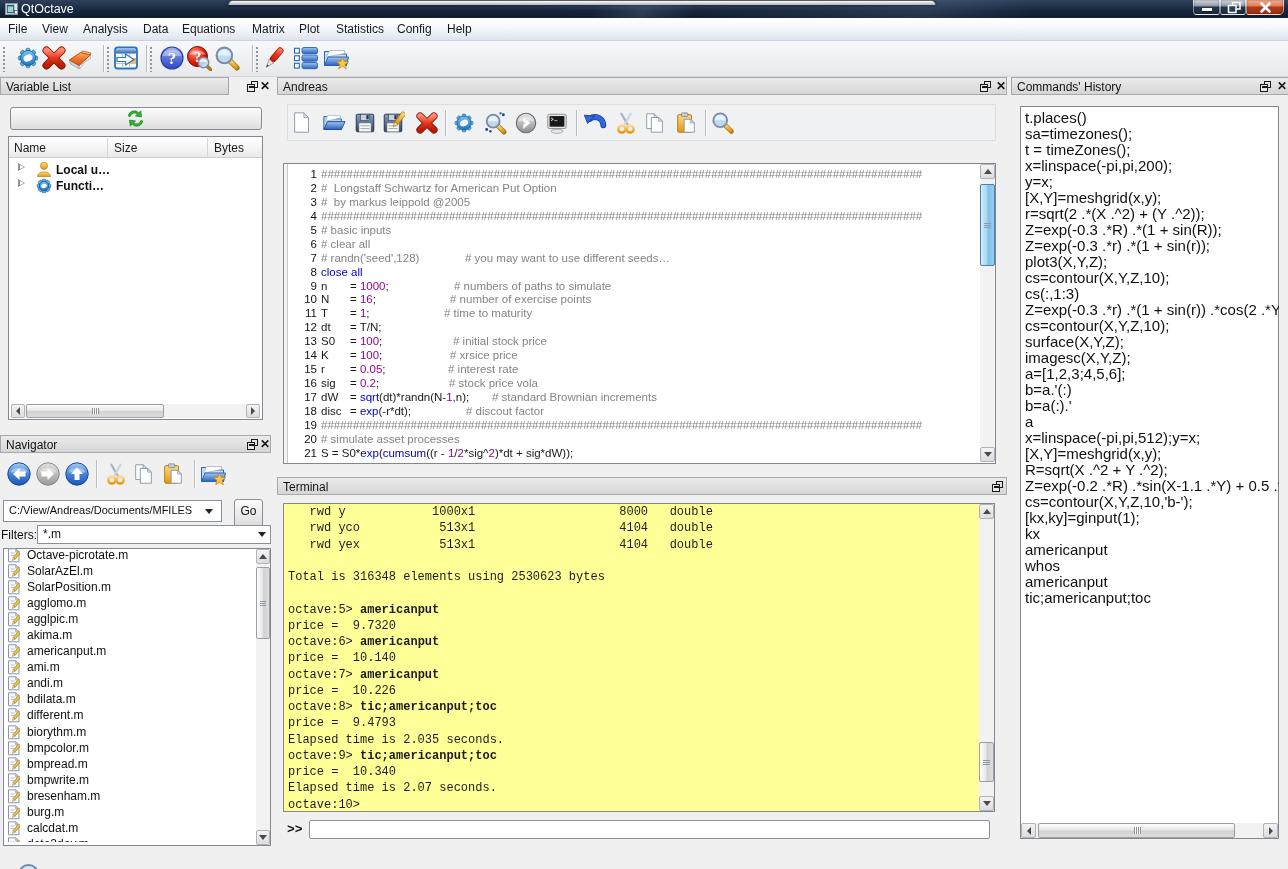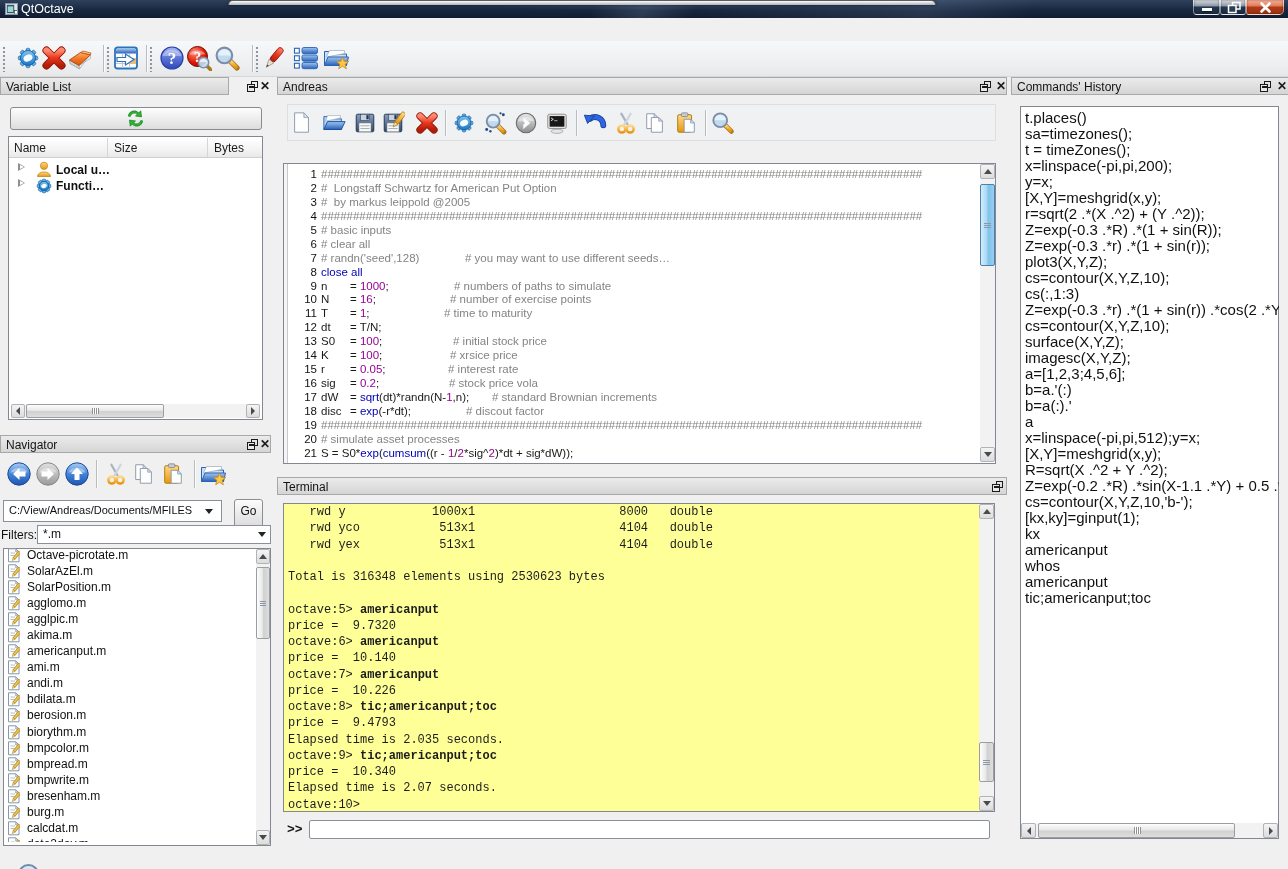--- a/index.html
+++ b/index.html
@@ -164,20 +164,32 @@
         <svg width="26" height="15" viewBox="0 0 26 15" style="position:absolute;left:0;top:0">
           <rect x="11.5" y="2.5" width="7.5" height="6.5" fill="none" stroke="#fff" stroke-width="1.5"></rect>
           <rect x="7.5" y="5.5" width="7.5" height="7" fill="#2e4058" stroke="#fff" stroke-width="1.5"></rect>
         </svg>
       </div>
 <div id="bclose" class="wbtn">
         <svg width="38" height="15" viewBox="0 0 38 15" style="position:absolute;left:0;top:0">
           <path d="M14.5 3.5 L22.5 11.5 M22.5 3.5 L14.5 11.5" stroke="#fff" stroke-width="2.6" stroke-linecap="round"></path>
         </svg>
       </div>
+</div>
+<div id="menubar">
+<span style="left:8px">File</span>
+<span style="left:42px">View</span>
+<span style="left:83px">Analysis</span>
+<span style="left:143px">Data</span>
+<span style="left:182px">Equations</span>
+<span style="left:252px">Matrix</span>
+<span style="left:299px">Plot</span>
+<span style="left:336px">Statistics</span>
+<span style="left:397px">Config</span>
+<span style="left:447px">Help</span>
 </div>
 <div id="toolbar">
 <div class="thandle" style="left:3px"></div>
 <div class="thandle" style="left:107px"></div>
 <div class="thandle" style="left:150px"></div>
 <div class="thandle" style="left:256px"></div>
 <div class="tsep" style="left:103px"></div>
 <div class="tsep" style="left:146px"></div>
 <div class="tsep" style="left:252px"></div>
 </div>
@@ -500,21 +512,21 @@
         <svg style="position:absolute;left:2px;top:1px" width="13" height="15" viewBox="0 0 13 15">
           <path d="M1.5 0.8 L8.8 0.8 L12.0 4.0 L12.0 13.8 L1.5 13.8 Z" fill="#fefefe" stroke="#8896a8" stroke-width="1"></path>
           <path d="M8.8 0.8 L8.8 4.0 L12.0 4.0 Z" fill="#d8e2ee" stroke="#8896a8" stroke-width="0.8"></path>
           <line x1="3.5" y1="5" x2="8" y2="5" stroke="#b0b8c0" stroke-width="0.9"></line>
           <line x1="3.5" y1="7.5" x2="9" y2="7.5" stroke="#b0b8c0" stroke-width="0.9"></line>
           <g transform="rotate(40 9 8)">
             <rect x="7.8" y="2.5" width="2.6" height="8.5" fill="#e8c050" stroke="#a88008" stroke-width="0.6"></rect>
             <path d="M7.8 11 L9.1 13.8 L10.4 11 Z" fill="#efe0c0" stroke="#a88008" stroke-width="0.5"></path>
           </g>
         </svg>
-        <span>berosion.m</span>
+        <span>different.m</span>
       </div>
 <div class="fr">
         <svg style="position:absolute;left:2px;top:1px" width="13" height="15" viewBox="0 0 13 15">
           <path d="M1.5 0.8 L8.8 0.8 L12.0 4.0 L12.0 13.8 L1.5 13.8 Z" fill="#fefefe" stroke="#8896a8" stroke-width="1"></path>
           <path d="M8.8 0.8 L8.8 4.0 L12.0 4.0 Z" fill="#d8e2ee" stroke="#8896a8" stroke-width="0.8"></path>
           <line x1="3.5" y1="5" x2="8" y2="5" stroke="#b0b8c0" stroke-width="0.9"></line>
           <line x1="3.5" y1="7.5" x2="9" y2="7.5" stroke="#b0b8c0" stroke-width="0.9"></line>
           <g transform="rotate(40 9 8)">
             <rect x="7.8" y="2.5" width="2.6" height="8.5" fill="#e8c050" stroke="#a88008" stroke-width="0.6"></rect>
             <path d="M7.8 11 L9.1 13.8 L10.4 11 Z" fill="#efe0c0" stroke="#a88008" stroke-width="0.5"></path>

